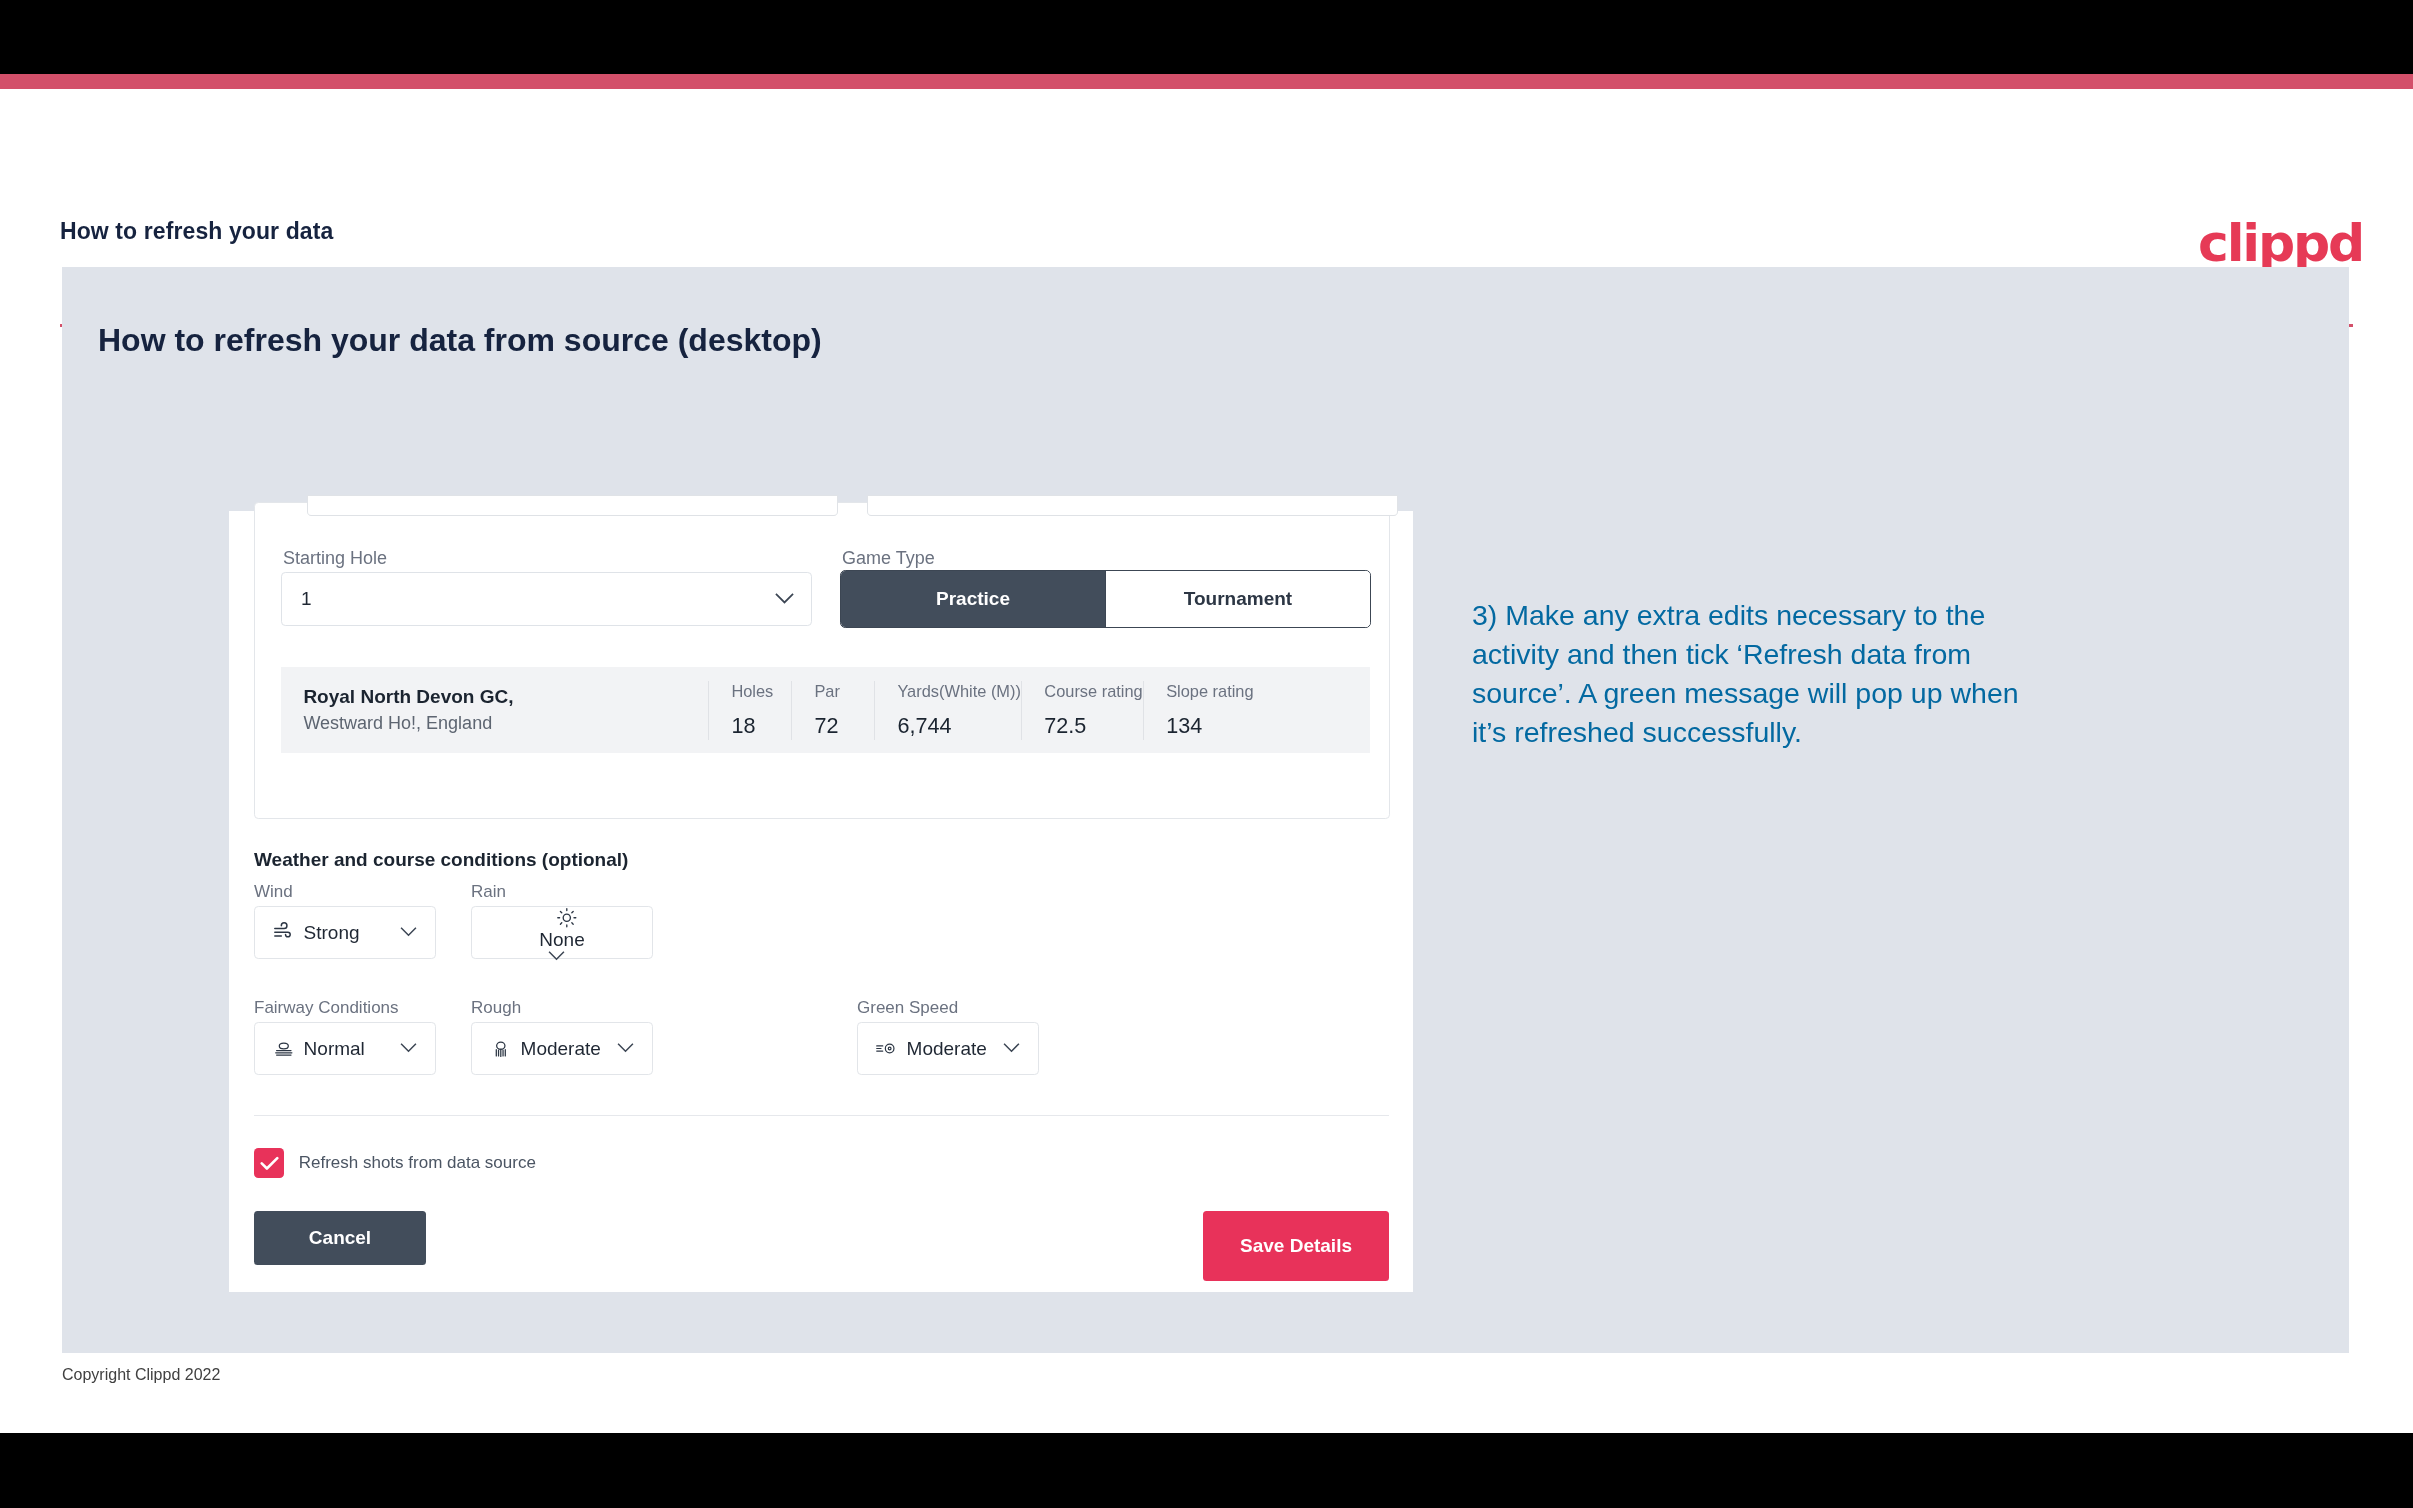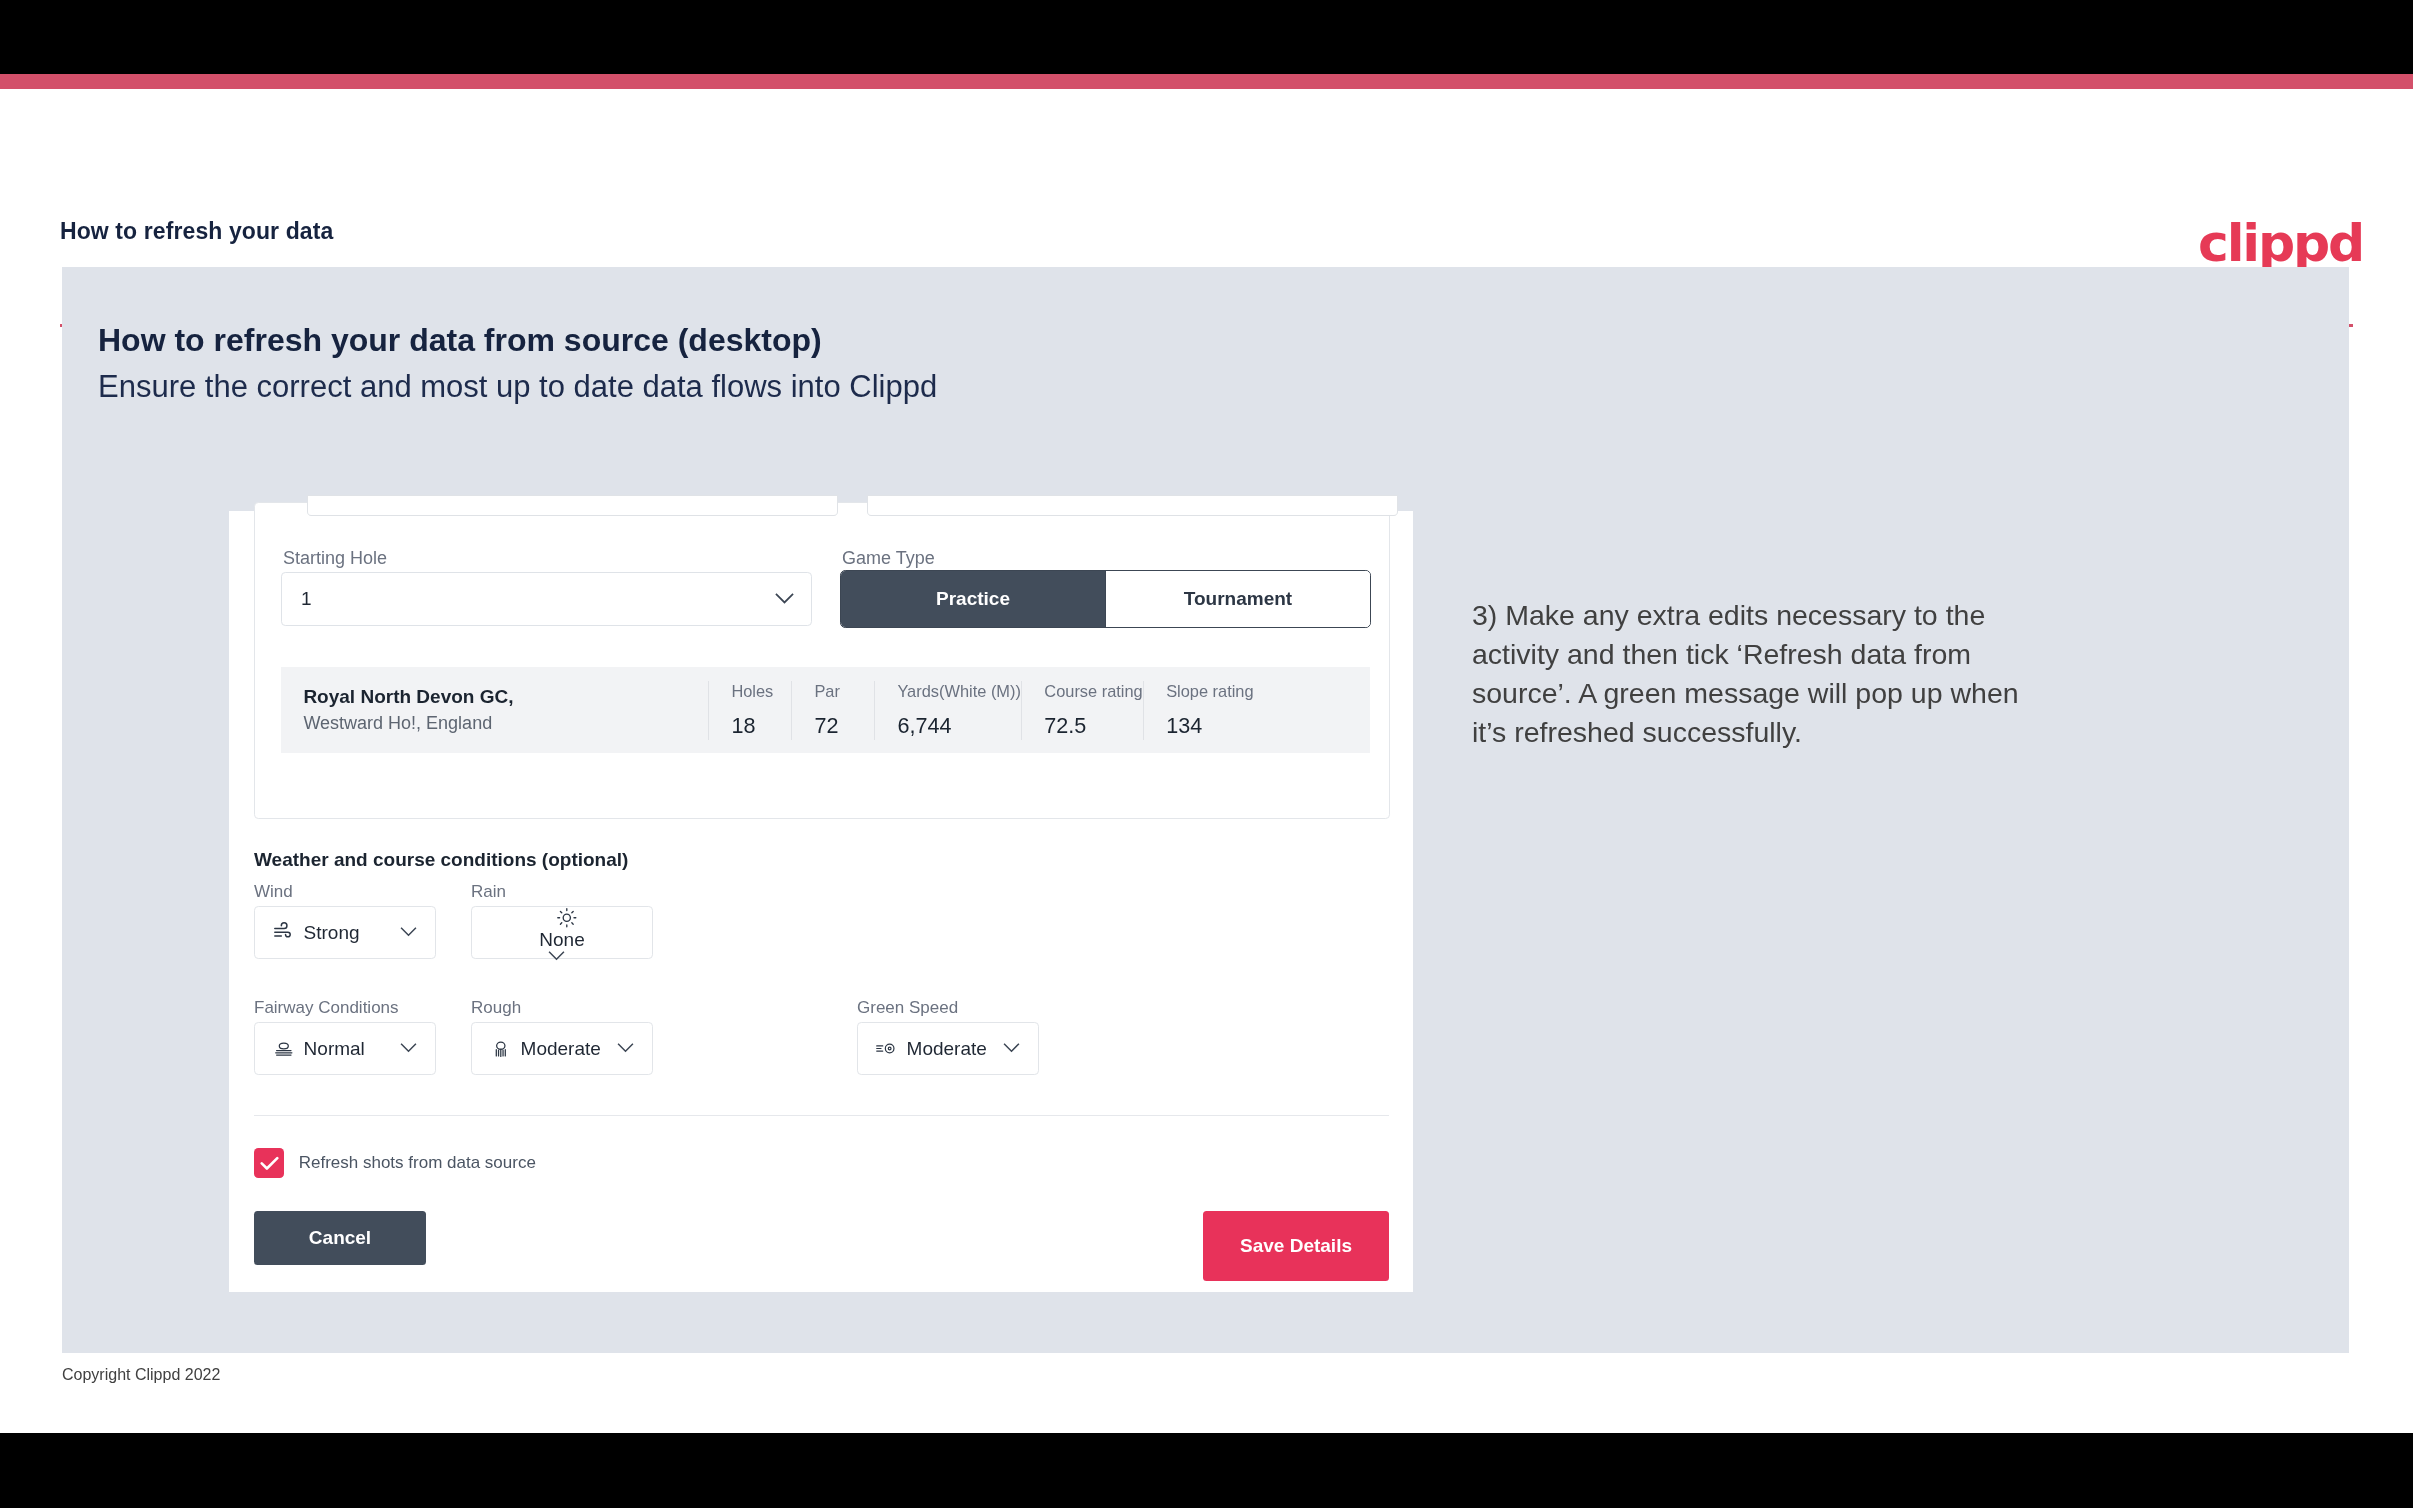--- a/index.html
+++ b/index.html
@@ -41,21 +41,21 @@
     font-size:32px; font-weight:bold; color:#16233f;
   }
   .panel-subtitle {
     position:absolute; left:98px; top:369px;
     font-size:31px; font-weight:normal; color:#1d2b4c;
   }
 
   
   .instruction {
     position:absolute; left:1472px; top:596px; width:552px;
-    font-size:28.5px; line-height:39px; color:#404040; font-weight:500;
+    font-size:28.5px; line-height:39px; color:#0369a1; font-weight:500;
   }
 
   
   .app-card {
     position:absolute; left:229px; top:511px; width:1184px; height:781px;
     background:#ffffff;
   }
 
   
   .inner-card {
@@ -169,21 +169,20 @@
   <div class="bar-top-pink"></div>
 
   <div class="header">
     <div class="header-title">How to refresh your data</div>
     <div class="logo">clippd</div>
     <div class="header-rule"></div>
   </div>
 
   <div class="panel"></div>
   <div class="panel-title">How to refresh your data from source (desktop)</div>
-  <div class="panel-subtitle">Ensure the correct and most up to date data flows into Clippd</div>
 
   <div class="instruction">3) Make any extra edits necessary to the activity and then tick ‘Refresh data from source’. A green message will pop up when it’s refreshed successfully.</div>
 
   <div class="app-card">
 
     <div class="inner-card">
 
       <div class="cut-field a"></div>
       <div class="cut-field b"></div>
 

